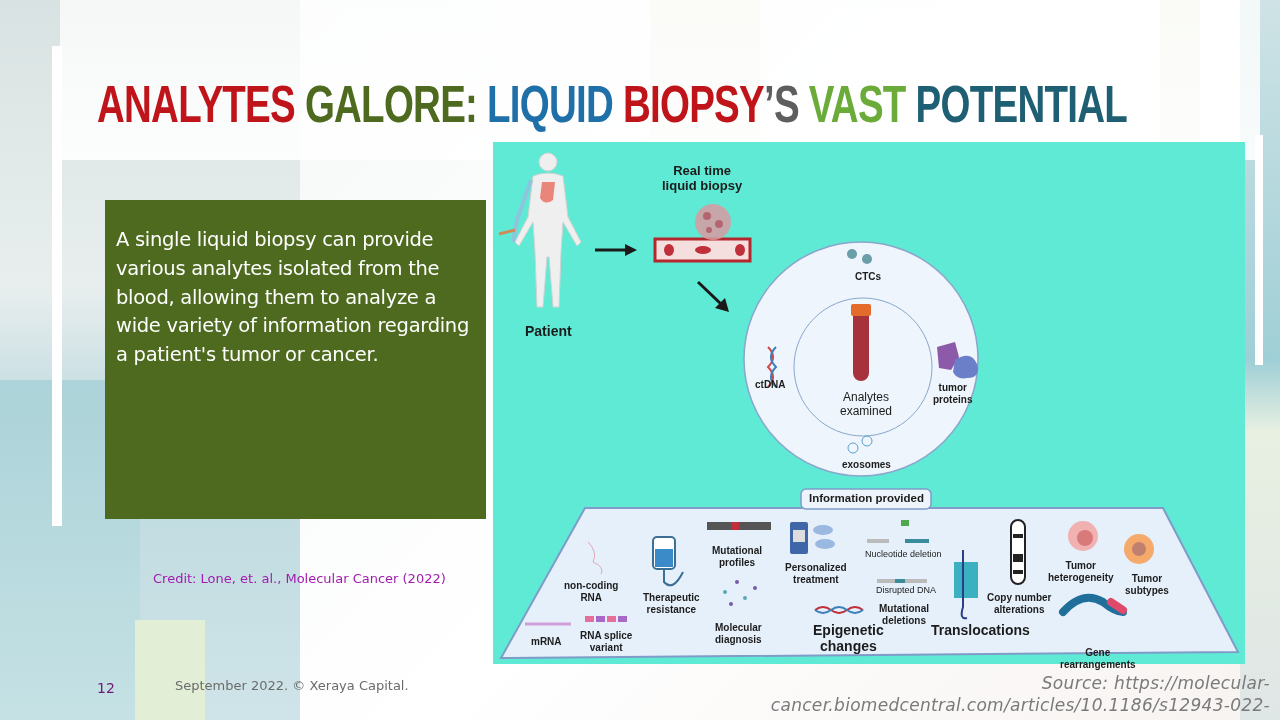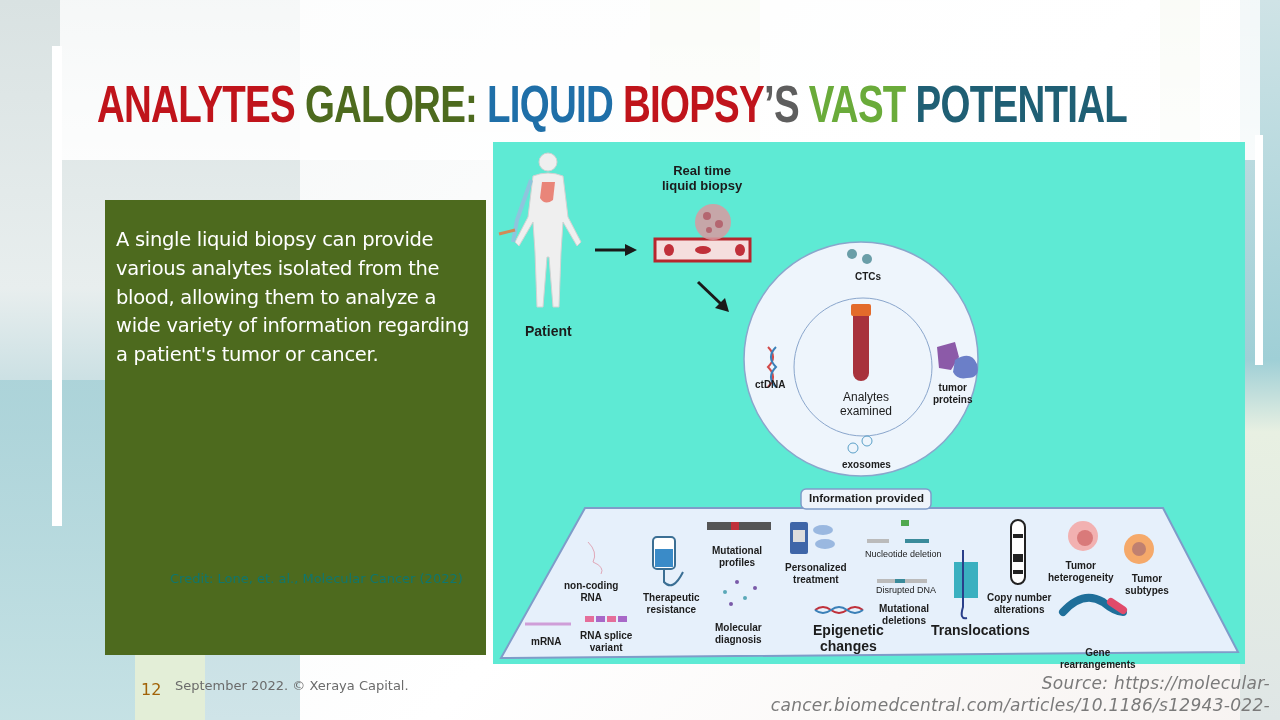--- a/index.html
+++ b/index.html
@@ -13,29 +13,29 @@
   .b5 { left:650px; top:0; width:110px; height:140px; background:#eef3e4; }
   .b6 { left:1160px; top:0; width:40px; height:140px; background:#eaf0e0; }
   .b7 { left:1240px; top:0; width:40px; height:720px; background:linear-gradient(180deg,#cfe3e6,#9fcfd6 50%,#e8f0e2 60%,#dfe6e6 100%); }
   .b8 { left:60px; top:0; width:1200px; height:160px; background:linear-gradient(180deg,rgba(255,255,255,.75),rgba(255,255,255,.9)); }
   .vbar-left { position:absolute; left:52px; top:46px; width:10px; height:480px; background:#ffffff; }
   .vbar-right { position:absolute; left:1255px; top:135px; width:8px; height:230px; background:#ffffff; }
 
   .title { position:absolute; left:97px; top:74px; margin:0; font-family:"Liberation Sans Narrow","Liberation Sans",sans-serif; font-weight:bold; font-size:52px; line-height:60px; letter-spacing:-1px; transform:scaleX(0.74); transform-origin:left top; white-space:nowrap; }
   .title span { display:inline; }
 
-  .green-box { position:absolute; left:105px; top:200px; width:381px; height:455px; background:#4d6a1e; box-sizing:border-box; padding:26px 10px 0 11px; color:#ffffff; font-family:"DejaVu Sans", sans-serif; font-size:19.5px; line-height:28.8px; letter-spacing:-0.3px; }
+  .green-box { position:absolute; left:105px; top:200px; width:381px; height:319px; background:#4d6a1e; box-sizing:border-box; padding:26px 10px 0 11px; color:#ffffff; font-family:"DejaVu Sans", sans-serif; font-size:19.5px; line-height:28.8px; letter-spacing:-0.3px; }
   .green-box p { margin:0 0 28.8px 0; }
-  .credit { position:absolute; left:170px; top:571px; color:#0f766e; font-family:"DejaVu Sans", sans-serif; font-size:13px; }
+  .credit { position:absolute; left:153px; top:571px; color:#a21caf; font-family:"DejaVu Sans", sans-serif; font-size:13px; }
 
   .figure { position:absolute; left:493px; top:142px; width:752px; height:522px; background:#5eead4; }
   .figure svg { position:absolute; left:0; top:0; }
   .lbl { position:absolute; font-family:"Liberation Sans", sans-serif; font-weight:bold; color:#1c1c1c; text-align:center; white-space:nowrap; line-height:1.15; }
 
-  .footer-page { position:absolute; left:97px; top:680px; color:#a16207; font-size:16px; font-family:"DejaVu Sans", sans-serif;margin-left:44px; }
+  .footer-page { position:absolute; left:97px; top:680px; color:#701a75; font-size:14px; font-family:"DejaVu Sans", sans-serif; }
   .footer-copy { position:absolute; left:175px; top:678px; color:#6b6b6b; font-size:13px; font-family:"DejaVu Sans", sans-serif; }
   .source { position:absolute; right:10px; top:672px; width:560px; text-align:right; color:#7a7a7a; font-style:italic; font-size:17px; line-height:22px; font-family:"DejaVu Sans", sans-serif; letter-spacing:.3px; }
 </style>
 </head>
 <body>
 
 <div class="bg">
   <div class="blk b1"></div>
     <div class="blk b2"></div>
     <div class="blk b3"></div>

